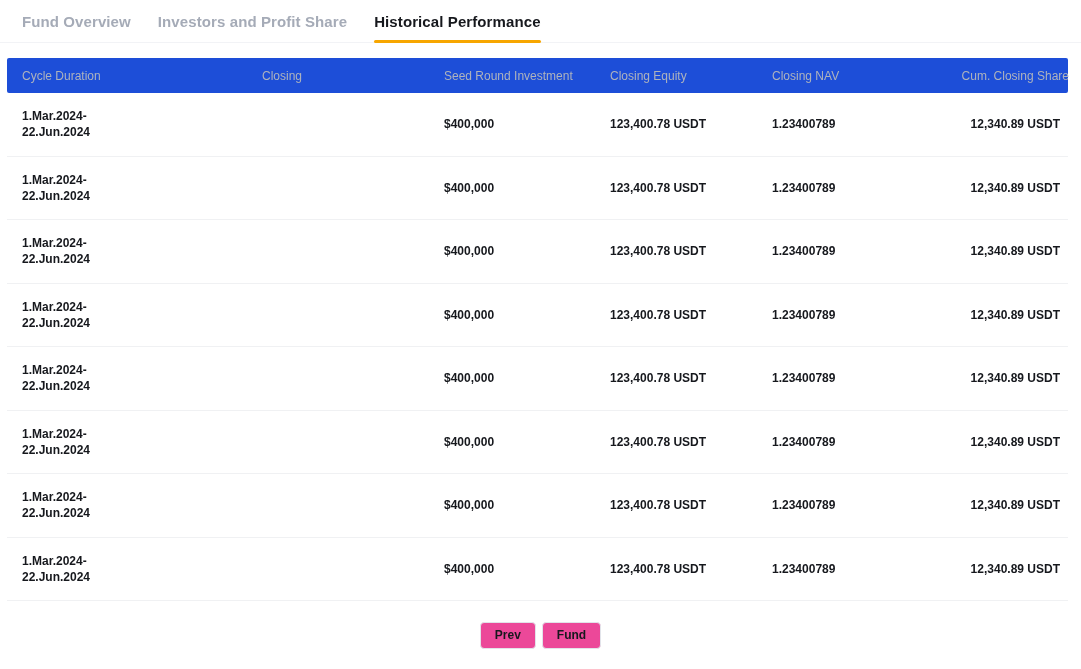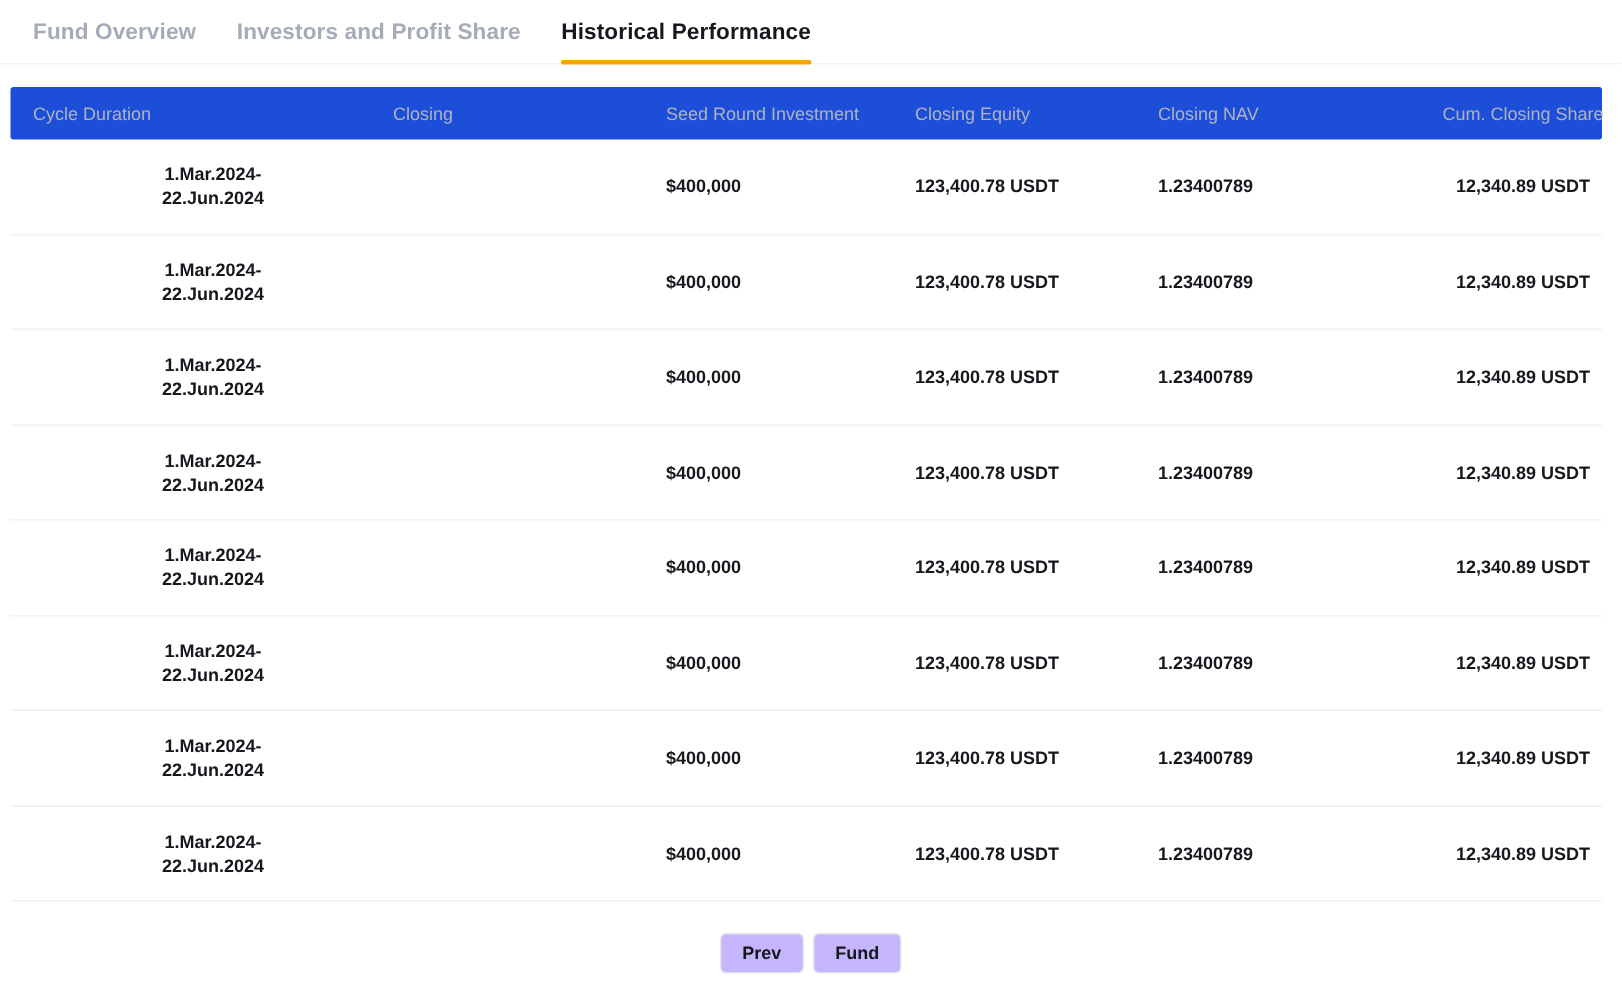--- a/index.html
+++ b/index.html
@@ -75,33 +75,33 @@
   }
   .cell { box-sizing: border-box; flex: 0 0 auto; }
   .c1 { width: 255px; padding-left: 15px; }
   .c2 { width: 166px; }
   .c3 { width: 166px; margin-left: 16px; }
   .c4 { width: 162px; }
   .c5 { width: 150px; }
   .c6 { width: 162px; text-align: right; }
   .thead .c6 { padding-right: 15px; }
   .row  .c6 { padding-right: 24px; }
-  .cycle-lines { line-height: 16px; text-align: center; }
+  .cycle-lines { line-height: 16px; }
 
   
   .pagination {
     display: flex;
     justify-content: center;
     gap: 6px;
     margin-top: 21px;
   }
   .page-btn {
     height: 27px;
     padding: 0 14px;
-    background: #c4b5fd;
+    background: #ec4899;
     border: 1px solid #e2e4ea;
     border-radius: 4px;
     font-family: inherit;
     font-size: 12px;
     font-weight: 700;
     color: #16181d;
     cursor: pointer;
     line-height: 25px;
   }
 </style>

